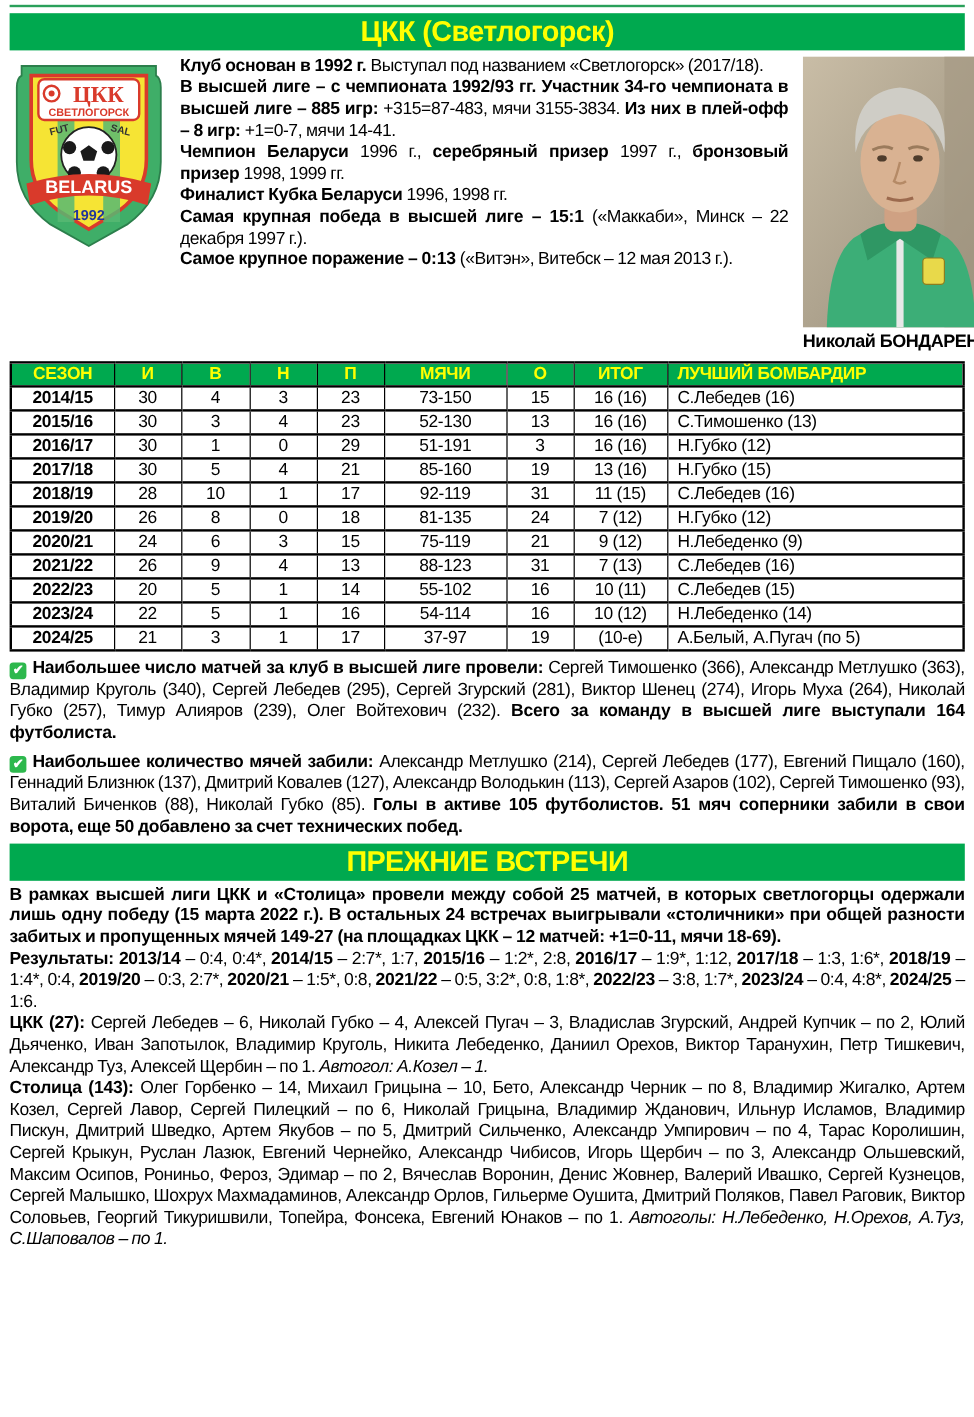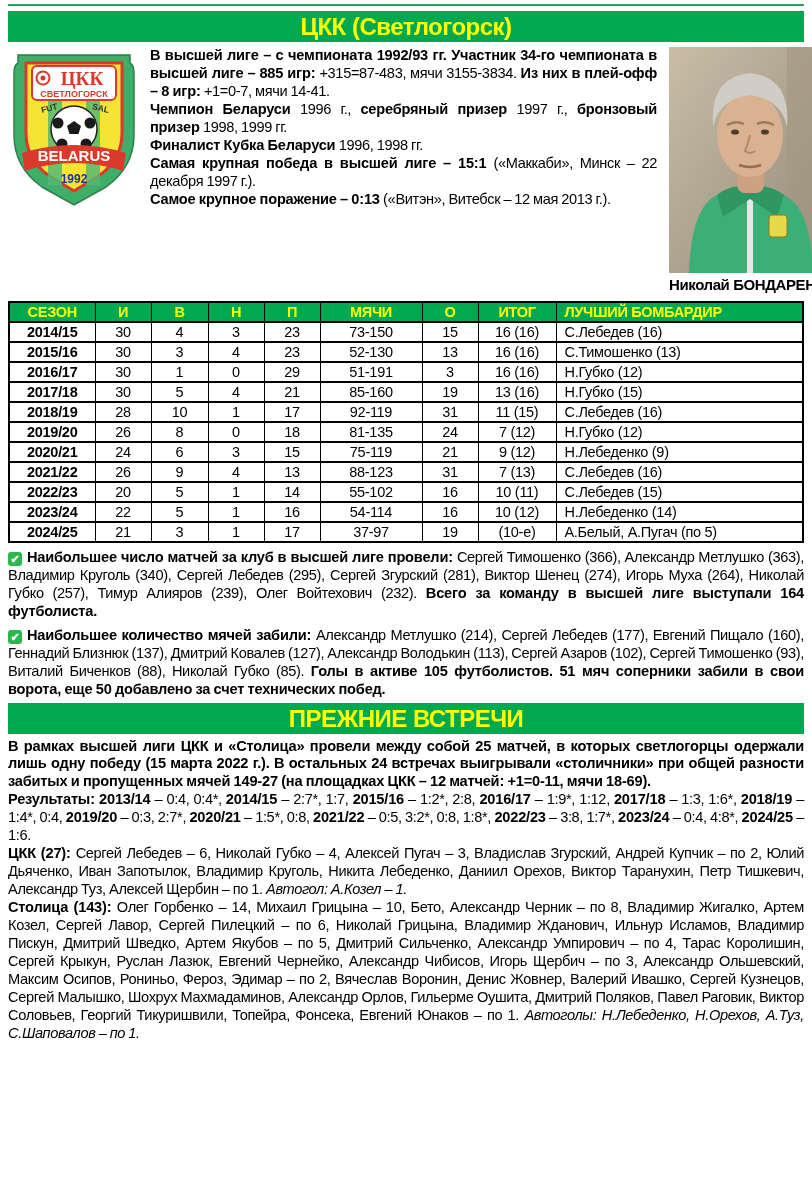--- a/index.html
+++ b/index.html
@@ -174,20 +174,21 @@
         <path d="M88 77 Q96 73 105 78" stroke="#9b7b5c" stroke-width="2.5" fill="none"></path>
         <ellipse cx="66" cy="85" rx="4" ry="2.6" fill="#4e3c2c"></ellipse>
         <ellipse cx="96" cy="85" rx="4" ry="2.6" fill="#4e3c2c"></ellipse>
 
         <path d="M81 88 Q78 100 76 104 Q81 108 86 104" stroke="#b58a66" stroke-width="2" fill="none"></path>
         <path d="M70 118 Q81 122 92 118" stroke="#9c6a4e" stroke-width="2.5" fill="none"></path>
       </svg>
       <figcaption>Николай БОНДАРЕНКО</figcaption>
     </figure>
 
+    <p class="body-text"><b>Клуб основан в 1992 г. </b><span>Выступал под названием «Светлогорск» (2017/18).</span></p>
     <p class="body-text"><b>В высшей лиге – с чемпионата 1992/93 гг. Участник 34-го чемпионата в высшей лиге – 885 игр: </b><span>+315=87-483, мячи 3155-3834. </span><b>Из них в плей-офф – 8 игр: </b><span>+1=0-7, мячи 14-41.</span></p>
     <p class="body-text"><b>Чемпион Беларуси </b><span>1996 г., </span><b>серебряный призер </b><span>1997 г., </span><b>бронзовый призер </b><span>1998, 1999 гг.</span></p>
     <p class="body-text"><b>Финалист Кубка Беларуси </b><span>1996, 1998 гг.</span></p>
     <p class="body-text"><b>Самая крупная победа в высшей лиге – 15:1 </b><span>(«Маккаби», Минск – 22 декабря 1997 г.).</span></p>
     <p class="body-text"><b>Самое крупное поражение – 0:13 </b><span>(«Витэн», Витебск – 12 мая 2013 г.).</span></p>
   </div>
 
   <table class="season">
     <colgroup>
       <col style="width:86px">

